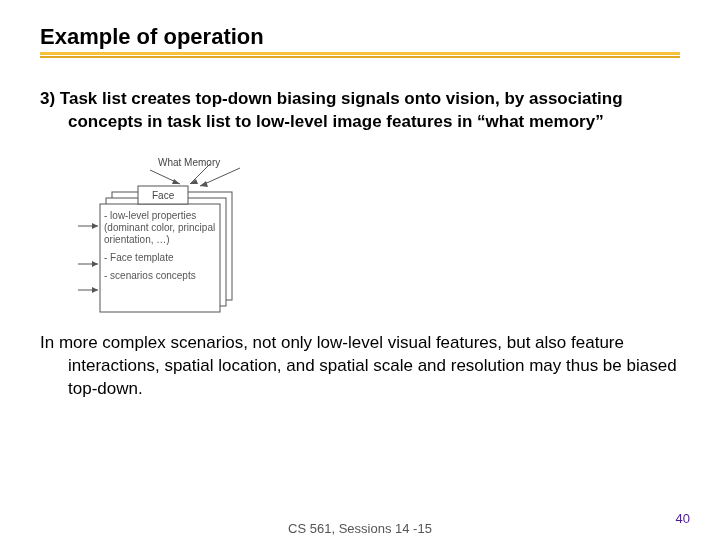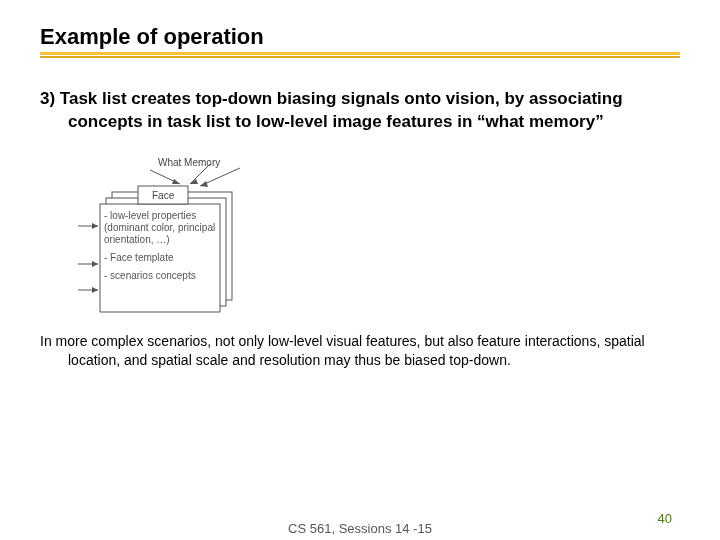--- a/index.html
+++ b/index.html
@@ -56,40 +56,40 @@
   }
   .eg-content {
     flex: 1;
   }
   .diagram {
     display: flex;
     margin: 10px 0 18px 0;
   }
   .diagram svg { display: block; }
   .final-para {
-    font-size: 14px;
+    font-size: 17px;
     line-height: 1.35;
     text-indent: -28px;
     margin-left: 28px;
     margin-top: 6px;
   }
   .footer {
     position: absolute;
     bottom: 4px;
     width: 100%;
     text-align: center;
     font-size: 13px;
     color: #555;
   }
   .page-num {
     position: absolute;
     bottom: 14px;
-    right: 48px;
+    right: 30px;
     font-size: 13px;
-    color: #4d7c0f;
+    color: #4c1d95;
     text-align: right;
   }
 </style>
 </head>
 <body>
 
 <div class="slide">
   <div class="title">Example of operation</div>
   <div class="underline-box">
     <div class="uline1"></div>

